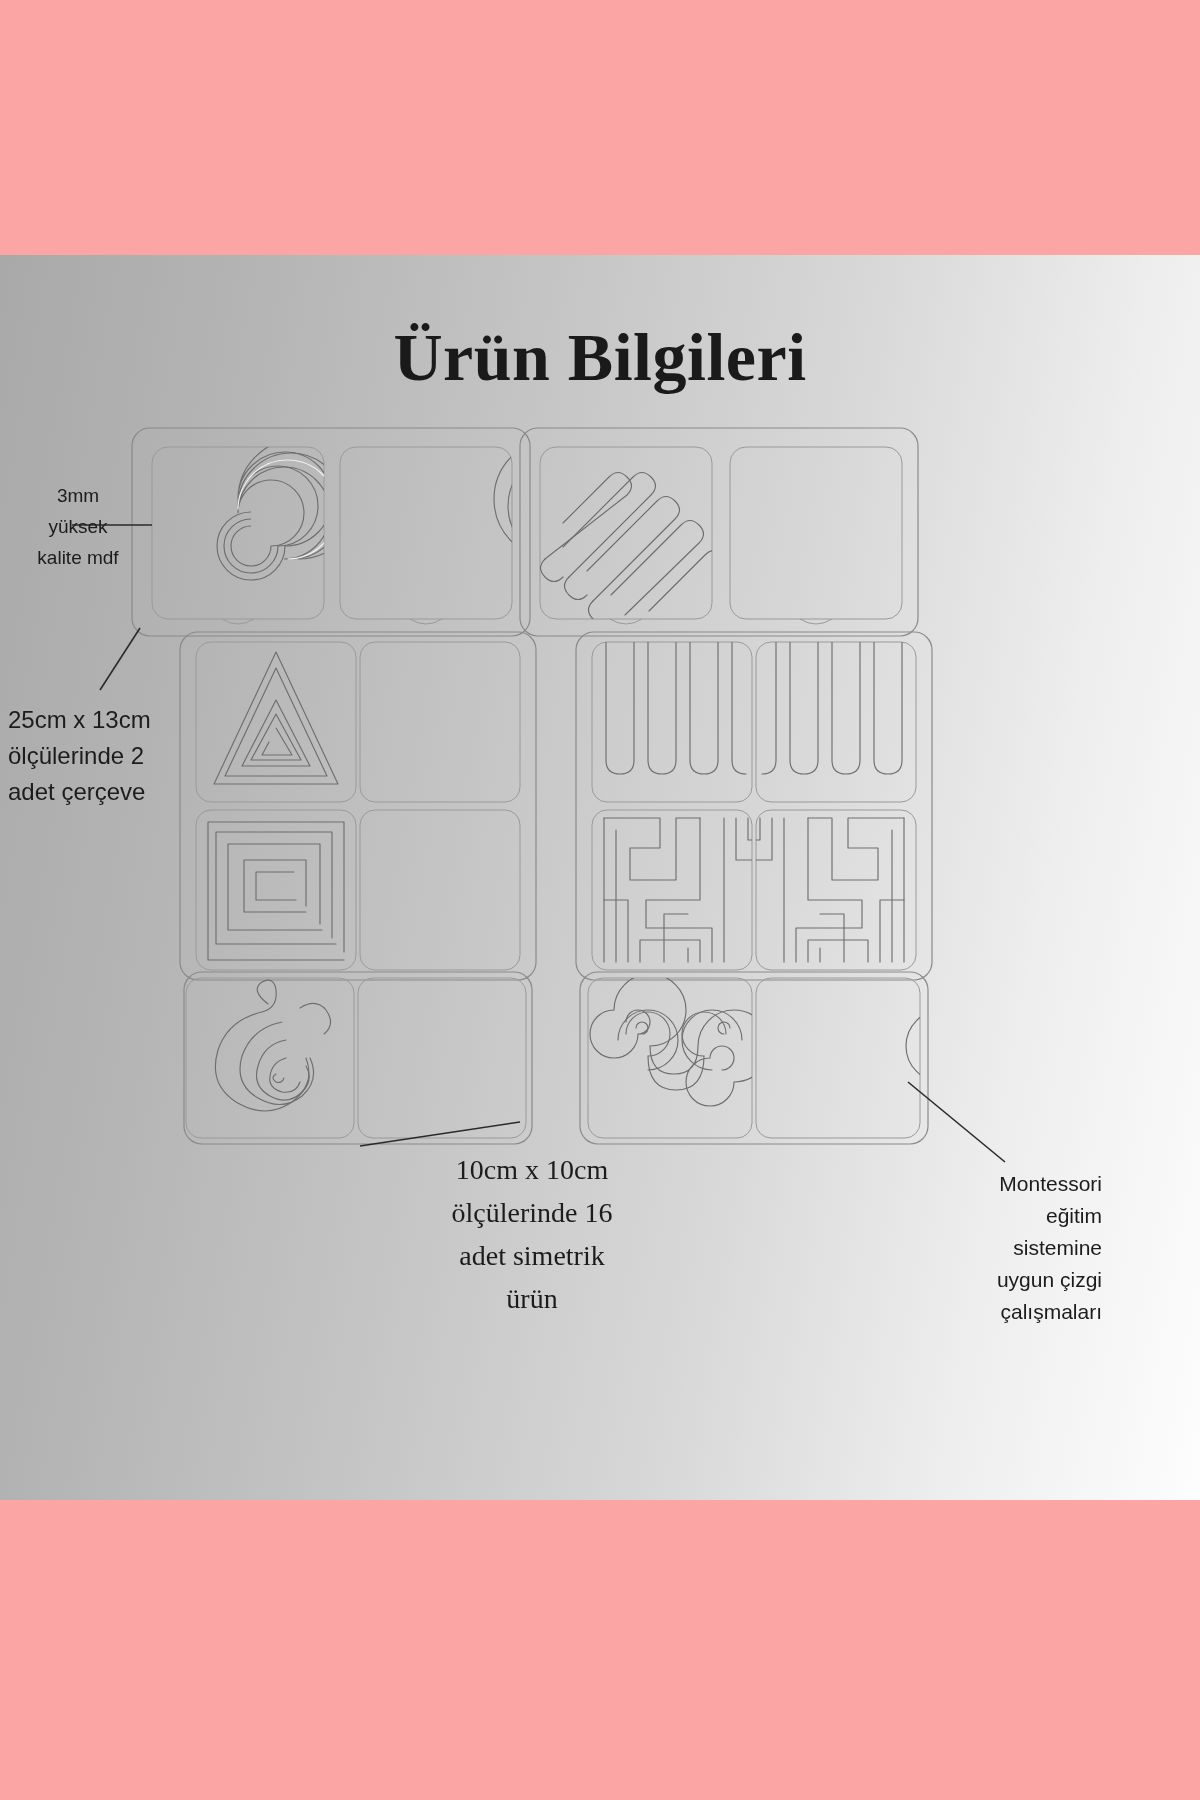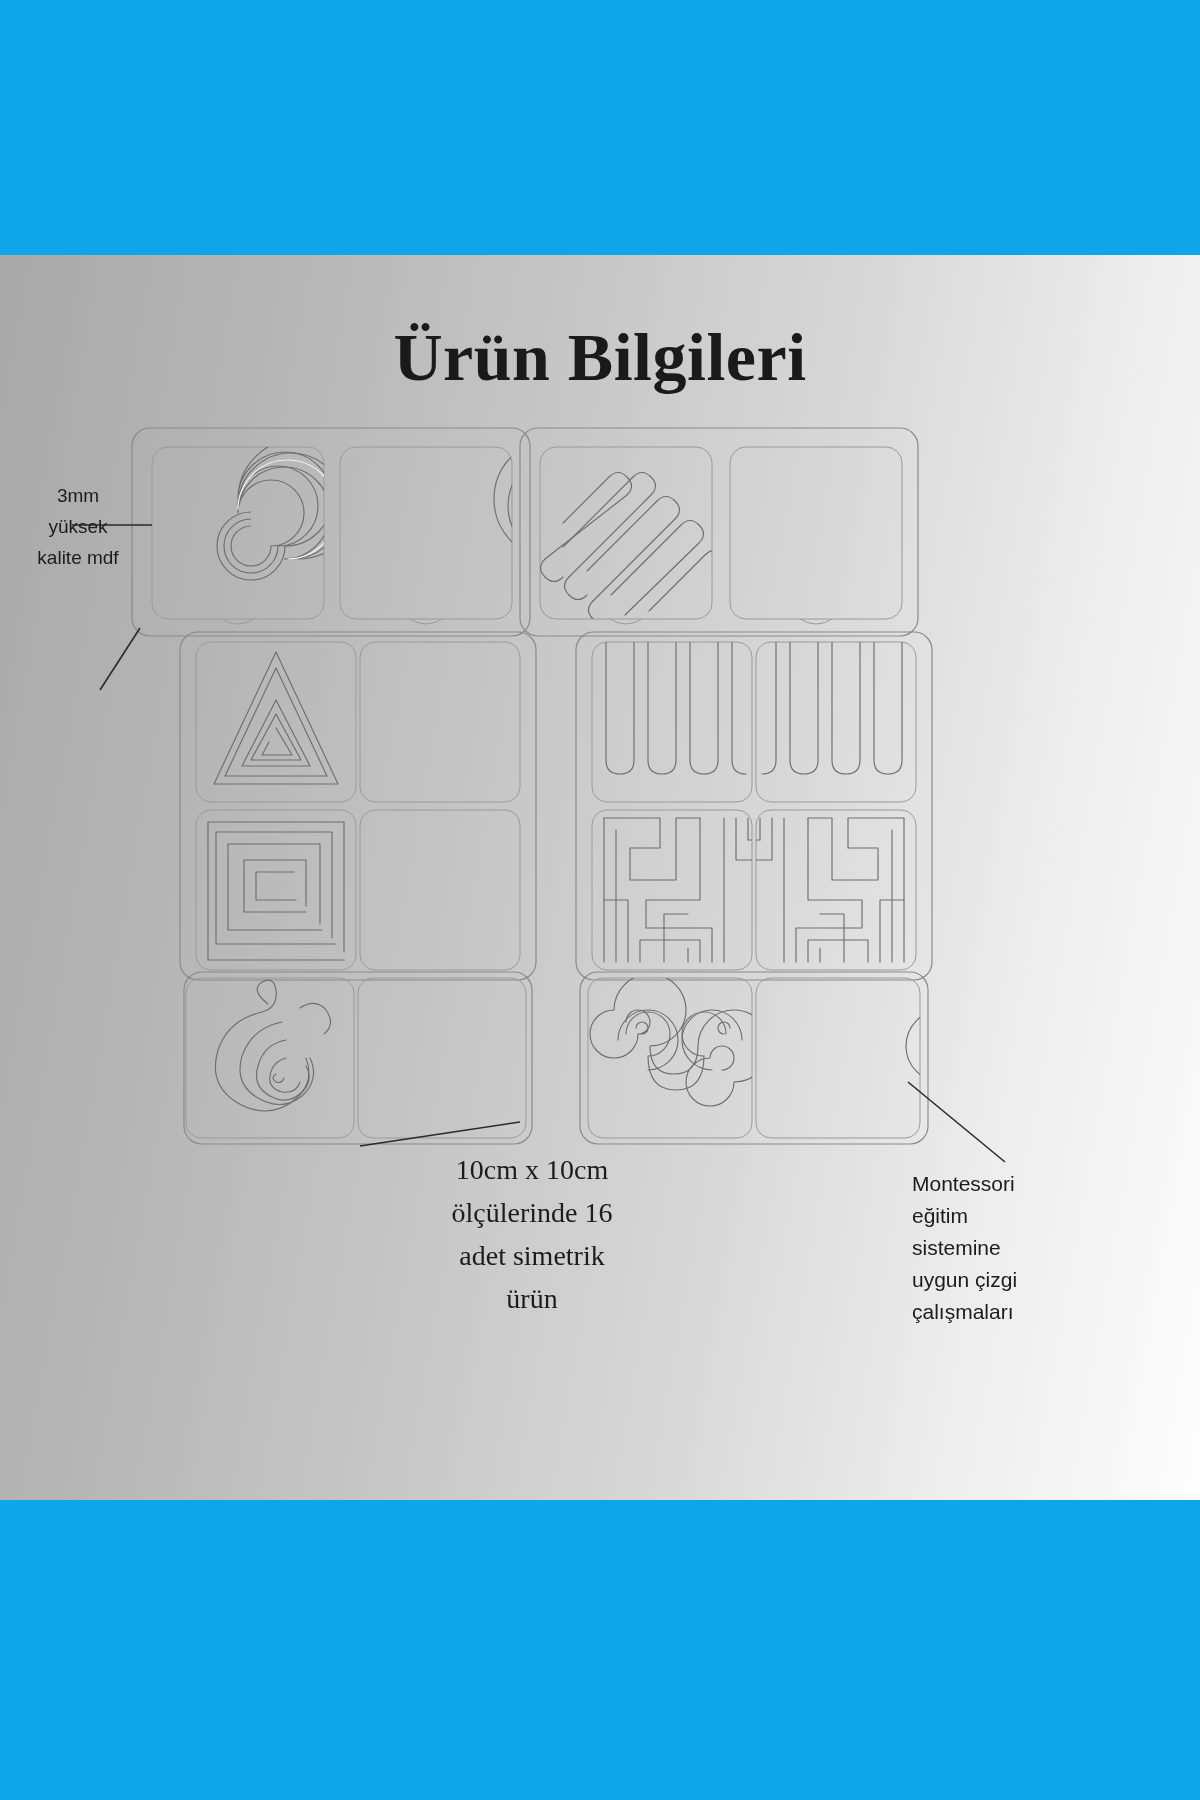--- a/index.html
+++ b/index.html
@@ -2,21 +2,21 @@
 <html><head>
 <meta charset="utf-8">
 <style>
   html,body{margin:0;padding:0;}
   body{
     width:1200px;height:1800px;
     background:#ffffff;
     font-family:"Liberation Sans", sans-serif;
     overflow:hidden;
   }
-  #stage{position:relative;width:1200px;height:1800px;background:#0ea5e9;}
+  #stage{position:relative;width:1200px;height:1800px;background:#fca5a5;}
 
   
   #panel{
     position:absolute;left:0;top:255px;width:1200px;height:1245px;
     background:linear-gradient(100deg,#a9a9a9 0%,#b4b4b4 18%,#c5c5c5 40%,#d8d8d8 62%,#eeeeee 82%,#fdfdfd 100%);
   }
 
   
   #title{
     position:absolute;left:0;top:318px;width:1200px;
@@ -40,21 +40,21 @@
   }
   #anno-frame{
     left:8px;top:702px;width:190px;text-align:left;
     font-size:24px;line-height:36px;
   }
   #anno-tiles{
     left:382px;top:1148px;width:300px;text-align:center;
     font-size:28px;line-height:43px;font-family:Liberation Serif, serif;
   }
   #anno-monte{
-    left:912px;top:1168px;width:190px;text-align:left;
+    left:912px;top:1168px;width:190px;text-align:right;
     font-size:21px;line-height:32px;
   }
 
   
   #artwork,#leaders{position:absolute;left:0;top:0;width:1200px;height:1800px;}
   #leaders{pointer-events:none;}
   .groove{fill:none;stroke:#6e6e6e;stroke-width:1.15;}
   .groove-hi{fill:none;stroke:#f2f2f2;stroke-width:1.15;}
   .edge{fill:none;stroke:#8a8a8a;stroke-width:1.2;}
   .edge-soft{fill:none;stroke:#9a9a9a;stroke-width:1;}
@@ -373,20 +373,23 @@
     <path class="leader" d="M72 525 L152 525"></path>
     <path class="leader" d="M100 690 L140 628"></path>
     <path class="leader" d="M360 1146 L520 1122"></path>
     <path class="leader" d="M908 1082 L1005 1162"></path>
   </svg>
 
   <div class="anno" id="anno-mdf">3mm
 yüksek
 kalite mdf</div>
 
+  <div class="anno" id="anno-frame">25cm x 13cm
+ölçülerinde 2
+adet çerçeve</div>
 
   <div class="anno" id="anno-tiles">10cm x 10cm
 ölçülerinde 16
 adet simetrik
 ürün</div>
 
   <div class="anno" id="anno-monte">Montessori
 eğitim
 sistemine
 uygun çizgi

